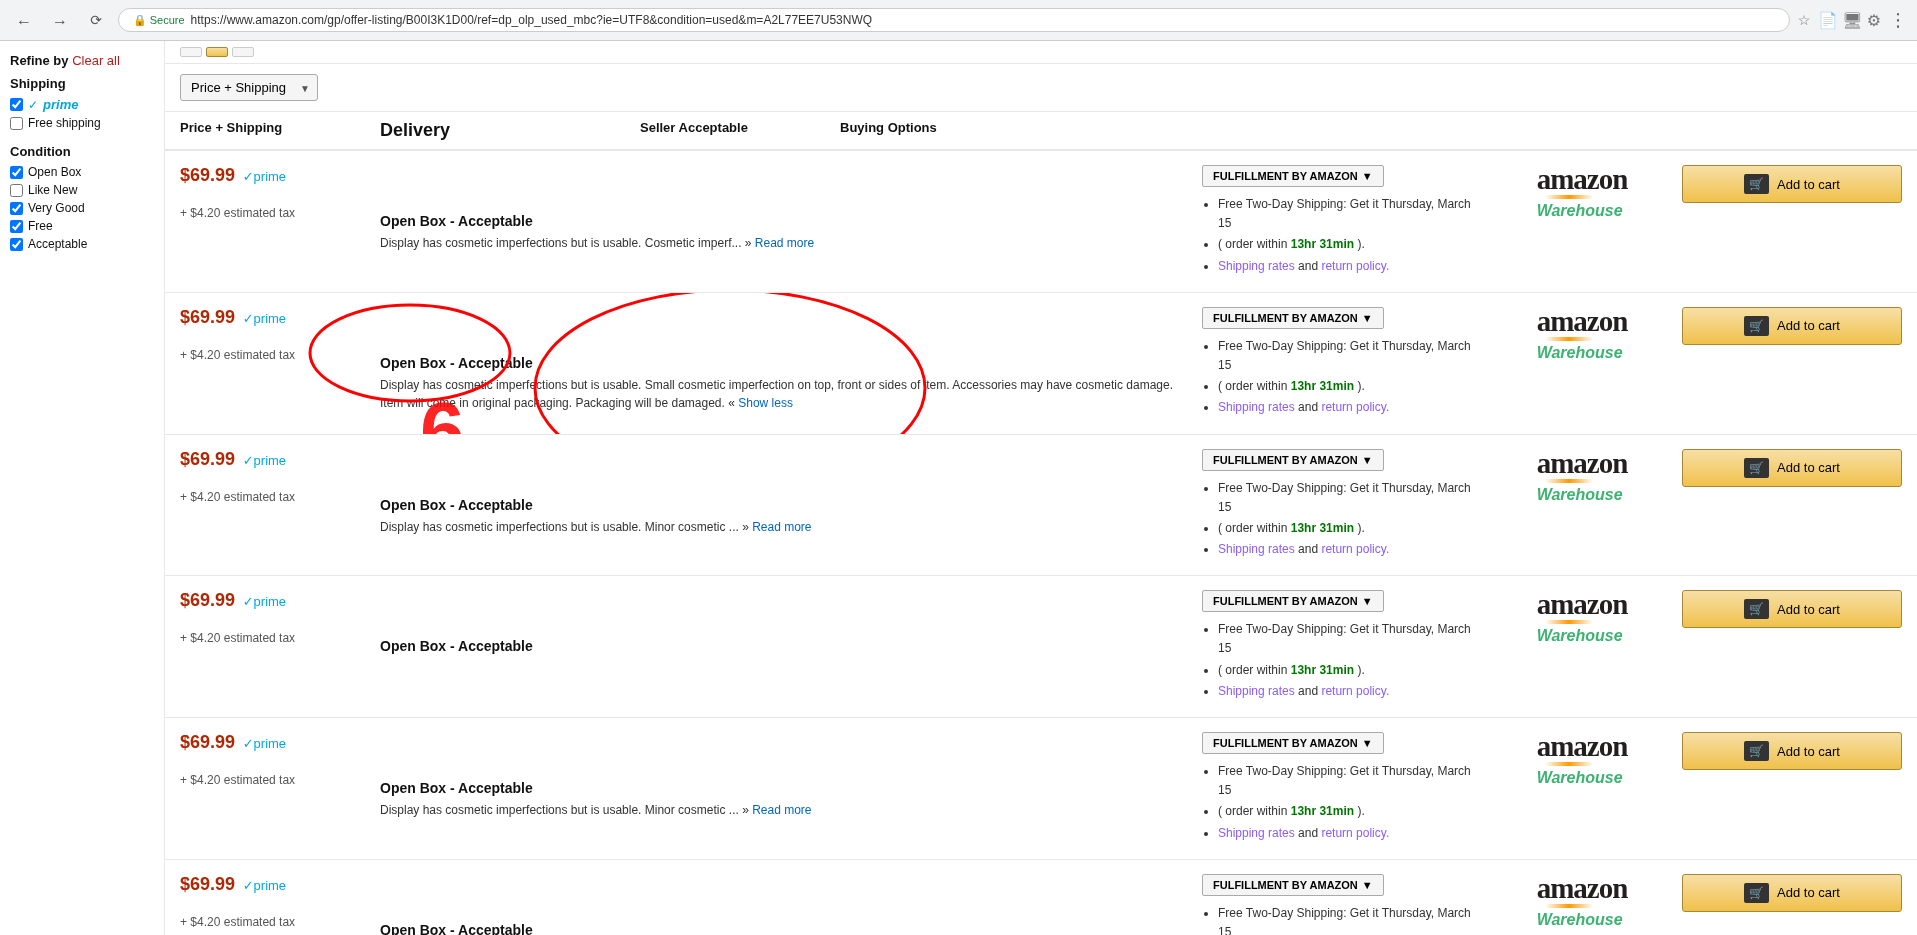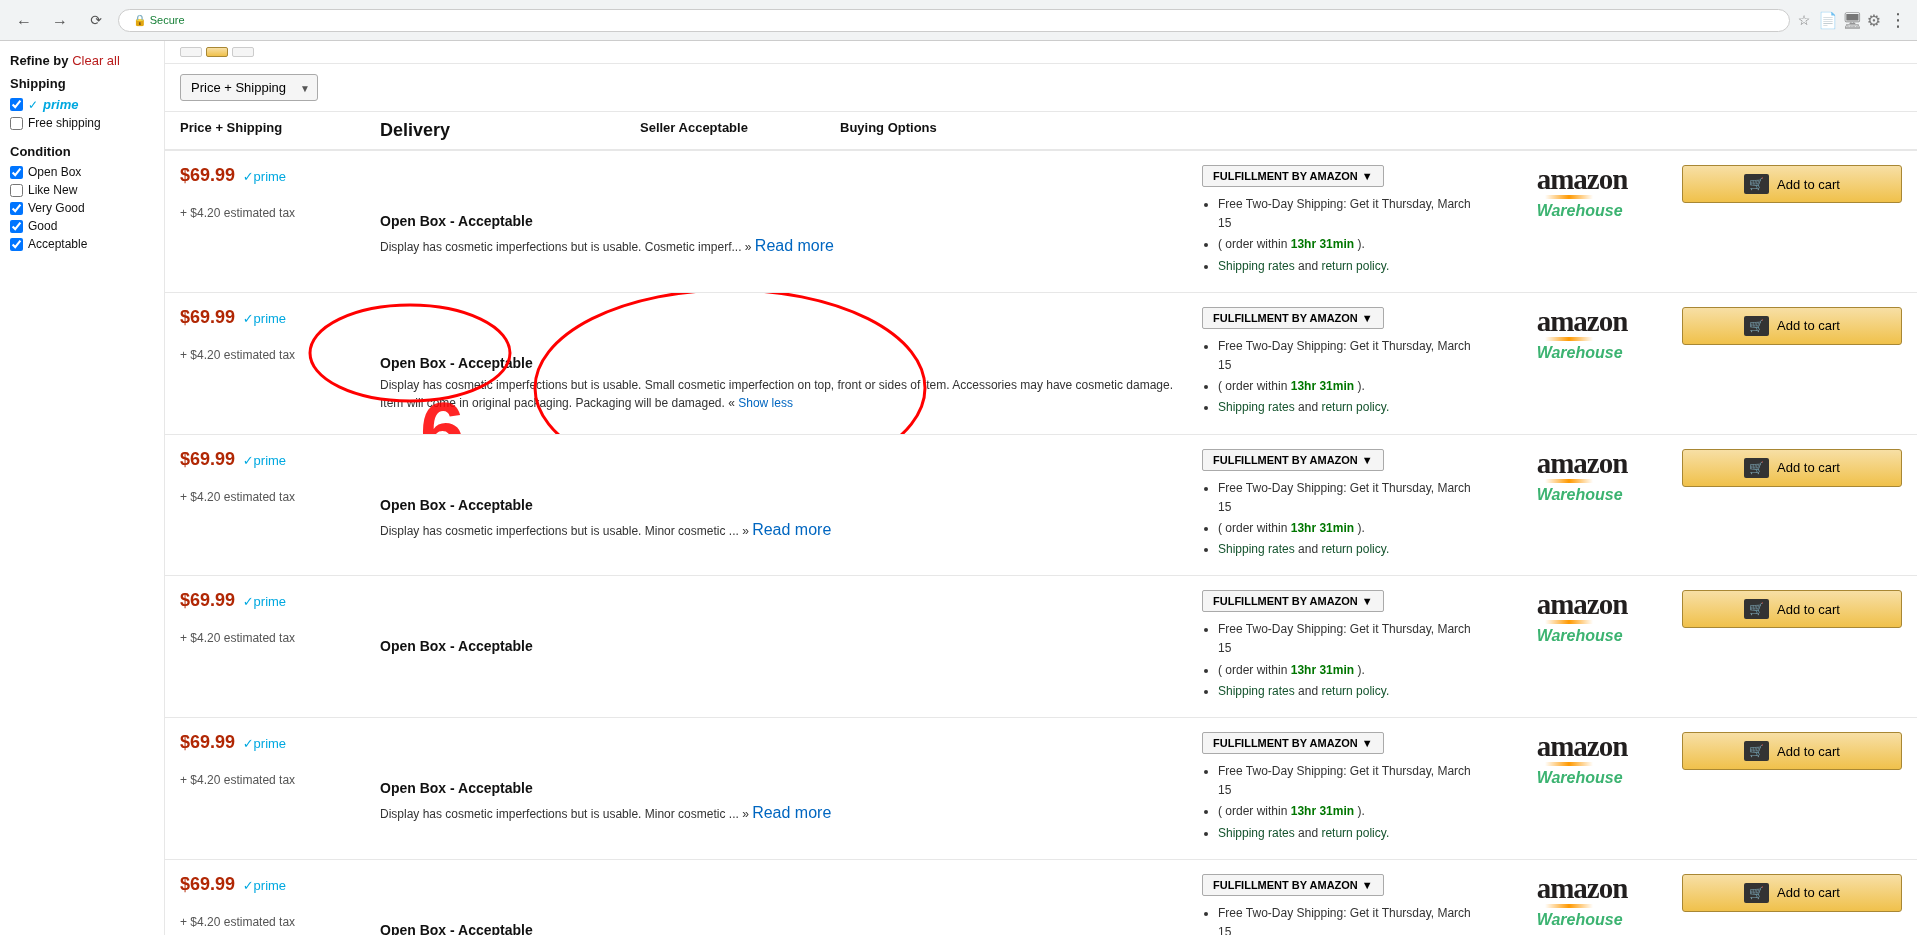--- a/index.html
+++ b/index.html
@@ -160,21 +160,21 @@
       font-weight: bold;
       font-size: 14px;
       margin-bottom: 5px;
       margin-top: 48px;
     }
     .condition-desc {
       font-size: 12px;
       color: #333;
       line-height: 1.5;
     }
-    .read-more { color: #0066c0; text-decoration: none; font-size: 16px; }
+    .read-more { color: #0066c0; text-decoration: none; font-size: 12px; }
     .show-less { color: #0066c0; text-decoration: none; font-size: 12px; }
 
     
     .delivery-col {
       width: 280px;
       flex-shrink: 0;
     }
     .fulfillment-btn {
       border: 1px solid #aaa;
       background: #f5f5f5;
@@ -190,21 +190,21 @@
       width: fit-content;
     }
     .delivery-list {
       list-style: disc;
       padding-left: 16px;
       font-size: 12px;
       color: #333;
       line-height: 1.6;
     }
     .delivery-list li { margin-bottom: 2px; }
-    .delivery-link { color: #14532d; text-decoration: none; margin-top: 12px; }
+    .delivery-link { color: #8b5cf6; text-decoration: none; margin-top: 12px; }
     .delivery-time { color: #007600; font-weight: bold; }
 
     
     .seller-col {
       width: 200px;
       flex-shrink: 0;
       display: flex;
       align-items: flex-start;
       justify-content: center;
     }
@@ -278,20 +278,21 @@
   </style>
 </head>
 <body>
 
 <div class="browser-chrome">
   <button class="nav-btn">←</button>
   <button class="nav-btn">→</button>
   <button class="nav-btn reload-btn">⟳</button>
   <div class="address-bar">
     <span class="lock-icon">🔒 Secure</span>
+    <span class="url-text">https://www.amazon.com/gp/offer-listing/B00I3K1D00/ref=dp_olp_used_mbc?ie=UTF8&amp;condition=used&amp;m=A2L77EE7U53NWQ</span>
   </div>
   <span class="star-icon">☆</span>
   <div class="ext-icons">
     <span style="font-size:16px;">📄</span>
     <span style="font-size:16px;">🖥</span>
     <span style="font-size:16px;">⚙</span>
   </div>
   <span class="menu-icon">⋮</span>
 </div>
 
@@ -325,21 +326,21 @@
       <div class="filter-item">
         <input type="checkbox" style="">
         <span>Like New</span>
       </div>
       <div class="filter-item">
         <input type="checkbox" checked="" style="">
         <span>Very Good</span>
       </div>
       <div class="filter-item">
         <input type="checkbox" checked="" style="">
-        <span>Good</span>
+        <span>Free</span>
       </div>
       <div class="filter-item">
         <input type="checkbox" checked="" style="">
         <span>Acceptable</span>
       </div>
     </div>
   </div>
 
   <div class="main-content">
 

